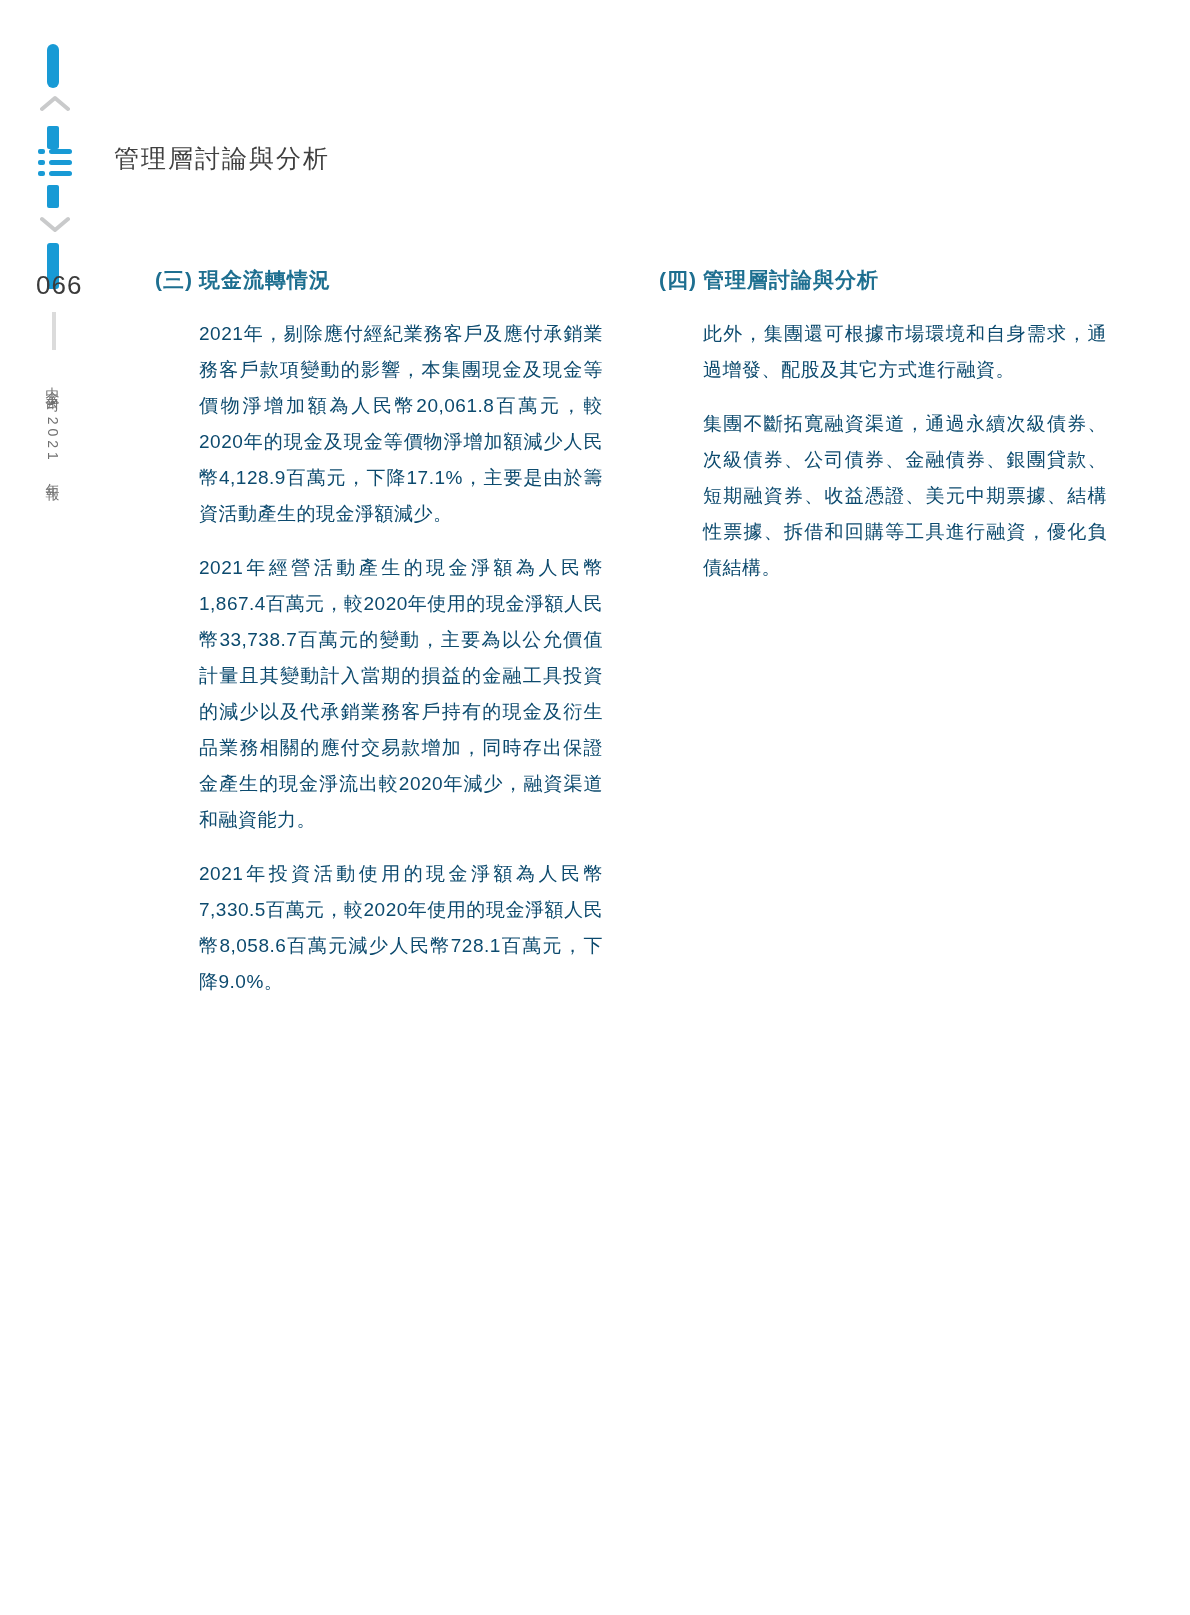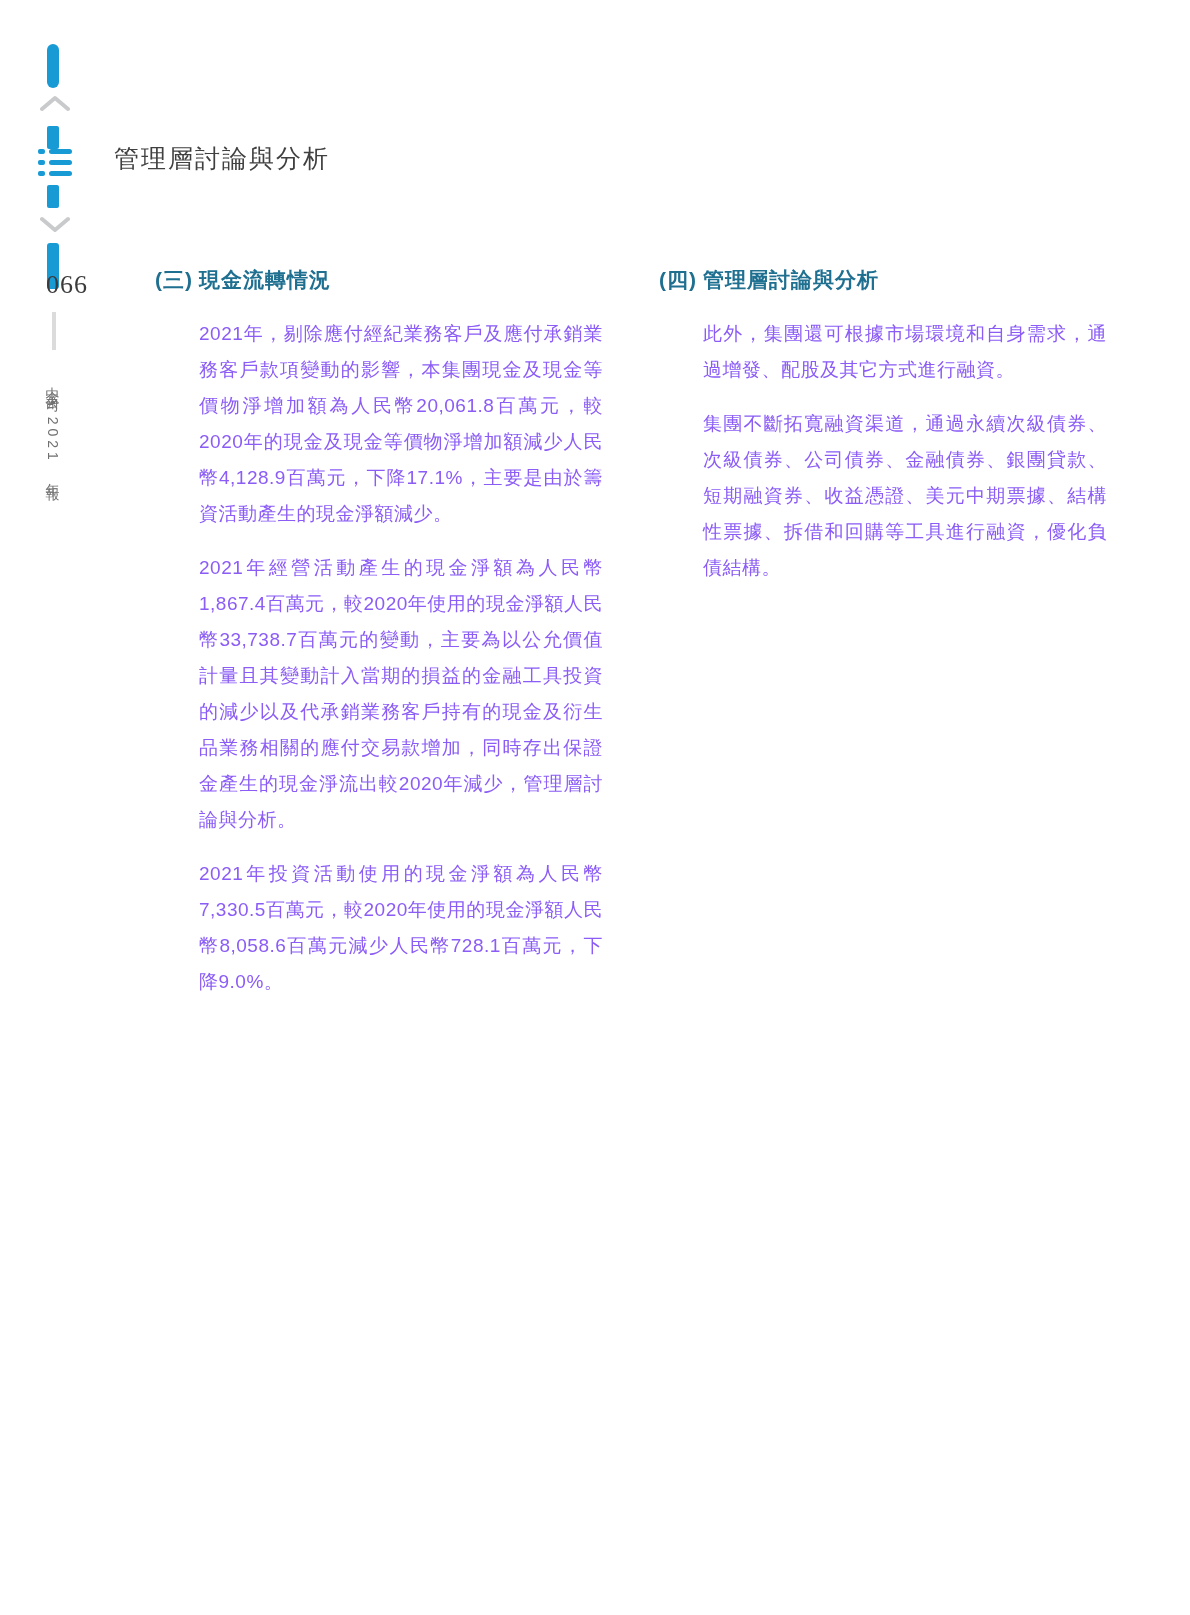--- a/index.html
+++ b/index.html
@@ -17,22 +17,22 @@
   .rail-bar-top    { left: 47px; top: 44px;  width: 12px; height: 44px; border-radius: 6px; }
   .rail-bar-s1     { left: 47px; top: 126px; width: 12px; height: 23px; border-radius: 2px; }
   .rail-bar-s2     { left: 47px; top: 185px; width: 12px; height: 23px; border-radius: 2px; }
   .rail-bar-bottom { left: 47px; top: 243px; width: 12px; height: 46px; border-radius: 3px; }
   .chevron { position: absolute; left: 40px; width: 30px; height: 17px; }
   .chevron-up   { top: 95px; }
   .chevron-down { top: 216px; }
   .list-icon { position: absolute; left: 38px; top: 149px; width: 34px; height: 27px; }
 
   .page-number {
-    position: absolute; left: 46px; top: 270px;
-    font-family: Liberation Serif, serif;
+    position: absolute; left: 36px; top: 270px;
+    font-family: Liberation Sans, sans-serif;
     font-size: 26px; color: #3B3B3B; letter-spacing: 1px;
   }
   .page-number-divider {
     position: absolute; left: 52px; top: 312px;
     width: 4px; height: 38px; background: #DBDBDB;
   }
   .edge-label {
     position: absolute; left: 44px; top: 376px;
     writing-mode: vertical-rl; text-orientation: mixed;
     font-size: 14px; color: #707070; letter-spacing: 4px;
@@ -53,21 +53,21 @@
   }
   .column { width: 448px; flex: 0 0 448px; }
   .section-heading {
     display: flex; align-items: baseline;
     color: #1E6F90; font-size: 21px; font-weight: bold;
     letter-spacing: 1px; margin-bottom: 22px;
   }
   .heading-prefix { margin-right: 6px; flex: 0 0 auto; }
   .paragraphs { margin-left: 44px; }
   .paragraph {
-    font-size: 19px; line-height: 36px; color: #8b5cf6;
+    font-size: 19px; line-height: 36px; color: #0c4a6e;
     text-align: justify; text-justify: inter-ideograph;
     letter-spacing: 0.5px; margin-bottom: 18px;
   }
   .paragraph:last-child { margin-bottom: 0; }
 </style>
 </head>
 <body>
 
 <div class="page">
 
@@ -106,21 +106,21 @@
 
   <div class="main">
 
     <section class="column">
       <div class="section-heading">
         <span class="heading-prefix">(三)</span>
         <span class="heading-title">現金流轉情況</span>
       </div>
       <div class="paragraphs">
         <p class="paragraph">2021年，剔除應付經紀業務客戶及應付承銷業務客戶款項變動的影響，本集團現金及現金等價物淨增加額為人民幣20,061.8百萬元，較2020年的現金及現金等價物淨增加額減少人民幣4,128.9百萬元，下降17.1%，主要是由於籌資活動產生的現金淨額減少。</p>
-        <p class="paragraph">2021年經營活動產生的現金淨額為人民幣1,867.4百萬元，較2020年使用的現金淨額人民幣33,738.7百萬元的變動，主要為以公允價值計量且其變動計入當期的損益的金融工具投資的減少以及代承銷業務客戶持有的現金及衍生品業務相關的應付交易款增加，同時存出保證金產生的現金淨流出較2020年減少，管理層討論與分析。</p>
+        <p class="paragraph">2021年經營活動產生的現金淨額為人民幣1,867.4百萬元，較2020年使用的現金淨額人民幣33,738.7百萬元的變動，主要為以公允價值計量且其變動計入當期的損益的金融工具投資的減少以及代承銷業務客戶持有的現金及衍生品業務相關的應付交易款增加，同時存出保證金產生的現金淨流出較2020年減少，融資渠道和融資能力。</p>
         <p class="paragraph">2021年投資活動使用的現金淨額為人民幣7,330.5百萬元，較2020年使用的現金淨額人民幣8,058.6百萬元減少人民幣728.1百萬元，下降9.0%。</p>
       </div>
     </section>
 
     <section class="column">
       <div class="section-heading">
         <span class="heading-prefix">(四)</span>
         <span class="heading-title">管理層討論與分析</span>
       </div>
       <div class="paragraphs">

